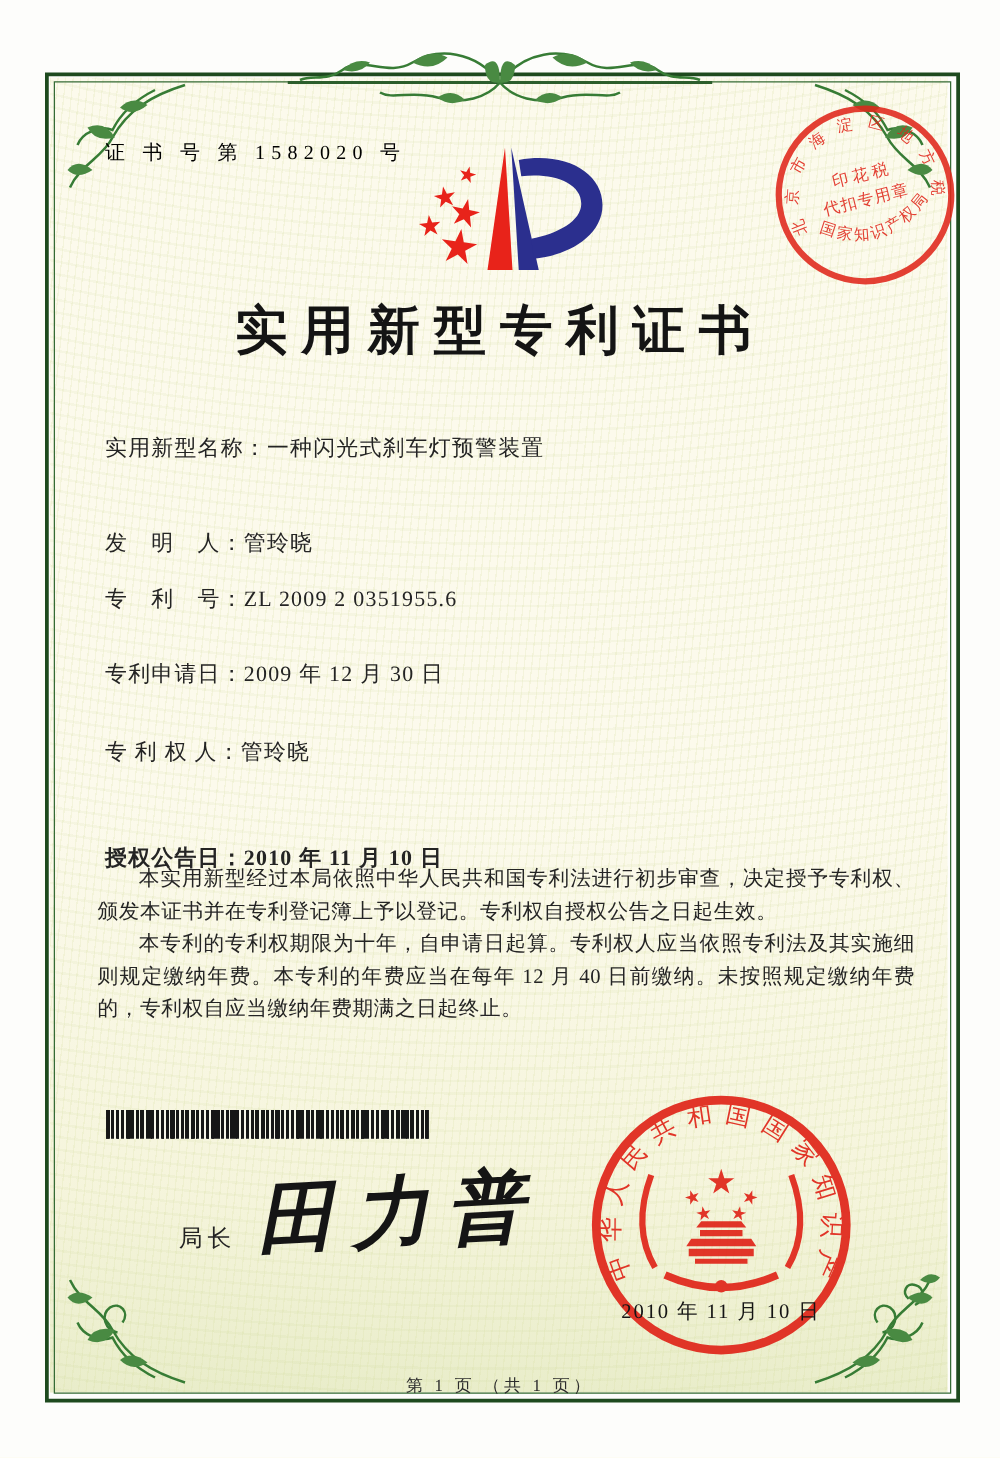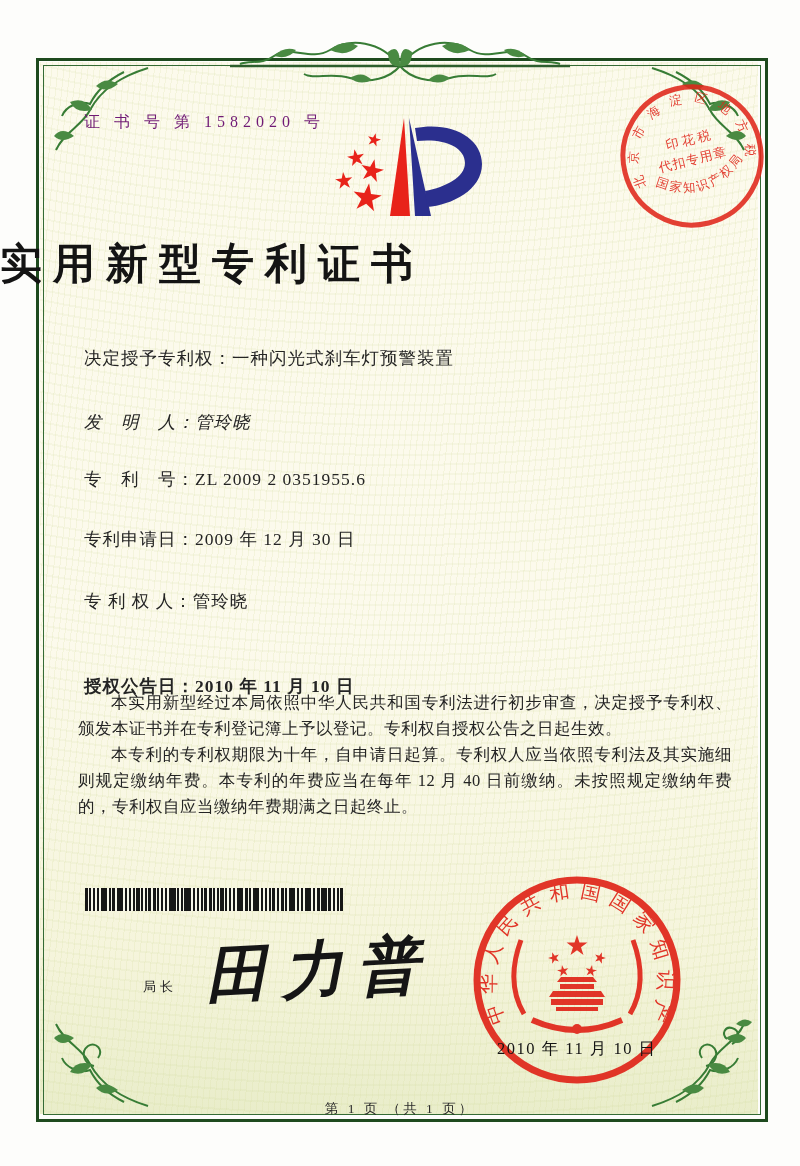--- a/index.html
+++ b/index.html
@@ -28,47 +28,47 @@
     border:1px solid #356b35;pointer-events:none;
   }
   .orn{position:absolute;pointer-events:none;}
   .orn-top{left:230px;top:30px;width:340px;height:64px;}
   .orn-corner{width:112px;height:112px;}
   .orn-br{left:646px;top:1000px;}
   .orn-bl{left:42px;top:1000px;transform:scaleX(-1);}
   .orn-tr{left:646px;top:62px;transform:scaleY(-1);}
   .orn-tl{left:42px;top:62px;transform:scale(-1,-1);}
   
-  .cert-no{left:84px;top:112px;font-size:16px;letter-spacing:5px;color:#701a75;text-align:center;}
+  .cert-no{left:84px;top:112px;font-size:16px;letter-spacing:5px;color:#000000;text-align:center;}
   .logo{left:330px;top:108px;width:162px;height:130px;}
   .tax-stamp{left:612px;top:76px;width:160px;height:160px;opacity:.88;}
   .title{
-    left:0;top:236px;width:100%;
+    left:0;top:236px;width:100%;text-align:center;
     font-size:42px;font-weight:bold;letter-spacing:11px;color:#141414;
   }
   
   .field{left:84px;font-size:17.5px;letter-spacing:1px;color:#242424;white-space:nowrap;}
-  .f0{top:346px;} .f1{top:410px;font-style:italic;} .f2{top:467px;}
+  .f0{top:346px;} .f1{top:422px;} .f2{top:467px;}
   .f3{top:527px;} .f4{top:589px;} .f5{top:674px;font-weight:bold;}
   
   .paras{left:78px;top:690px;width:654px;}
   .paras p{
     margin:0;font-size:16.5px;line-height:26px;letter-spacing:.5px;
     text-align:justify;text-indent:2em;color:#242424;font-family:Liberation Serif, serif;
   }
   
   .barcode{
     left:85px;top:888px;width:258px;height:23px;background-color:#f7f6ea;
     background-image:
       repeating-linear-gradient(90deg,#161616 0 2px,transparent 2px 4px),
       repeating-linear-gradient(90deg,#161616 0 1px,transparent 1px 9px),
       repeating-linear-gradient(90deg,#161616 0 3px,transparent 3px 17px);
   }
   
-  .sig-role{left:143px;top:978px;font-size:13px;letter-spacing:4px;color:#222;}
+  .sig-role{left:143px;top:978px;font-size:19px;letter-spacing:4px;color:#222;}
   .sig-name{
     left:205px;top:928px;font-size:62px;font-weight:bold;font-style:italic;
     font-family:"DejaVu Serif",serif;color:#151515;letter-spacing:14px;
     transform:rotate(-3deg);
   }
   
   .office-seal{left:466px;top:872px;width:222px;height:222px;opacity:.93;z-index:2;}
   .seal-date{left:497px;top:1038px;font-size:16.5px;letter-spacing:1.5px;color:#141414;z-index:3;}
   
   .footer{left:0;top:1100px;width:100%;text-align:center;font-size:13.5px;letter-spacing:3px;color:#2c2c2c;}
@@ -182,21 +182,21 @@
       <textPath href="#taxArcBottom" startOffset="4">国家知识产权局</textPath>
     </text>
     <text x="80" y="68" text-anchor="middle" font-size="13" font-family="Liberation Serif,serif">印 花 税</text>
     <text x="80" y="88" text-anchor="middle" font-size="13" letter-spacing="1" font-family="Liberation Serif,serif">代扣专用章</text>
   </g>
 </svg>
 
 <div class="abs title">实用新型专利证书</div>
 
 <div class="abs field f0">
-  <span>决定授予专利权：</span><span>一种闪光式刹车灯预警装置</span>
+  <span>实用新型名称：</span><span>一种闪光式刹车灯预警装置</span>
 </div>
 <div class="abs field f1">
   <span>发　明　人：</span><span>管玲晓</span>
 </div>
 <div class="abs field f2">
   <span>专　利　号：</span><span>ZL 2009 2 0351955.6</span>
 </div>
 <div class="abs field f3">
   <span>专利申请日：</span><span>2009 年 12 月 30 日</span>
 </div>

